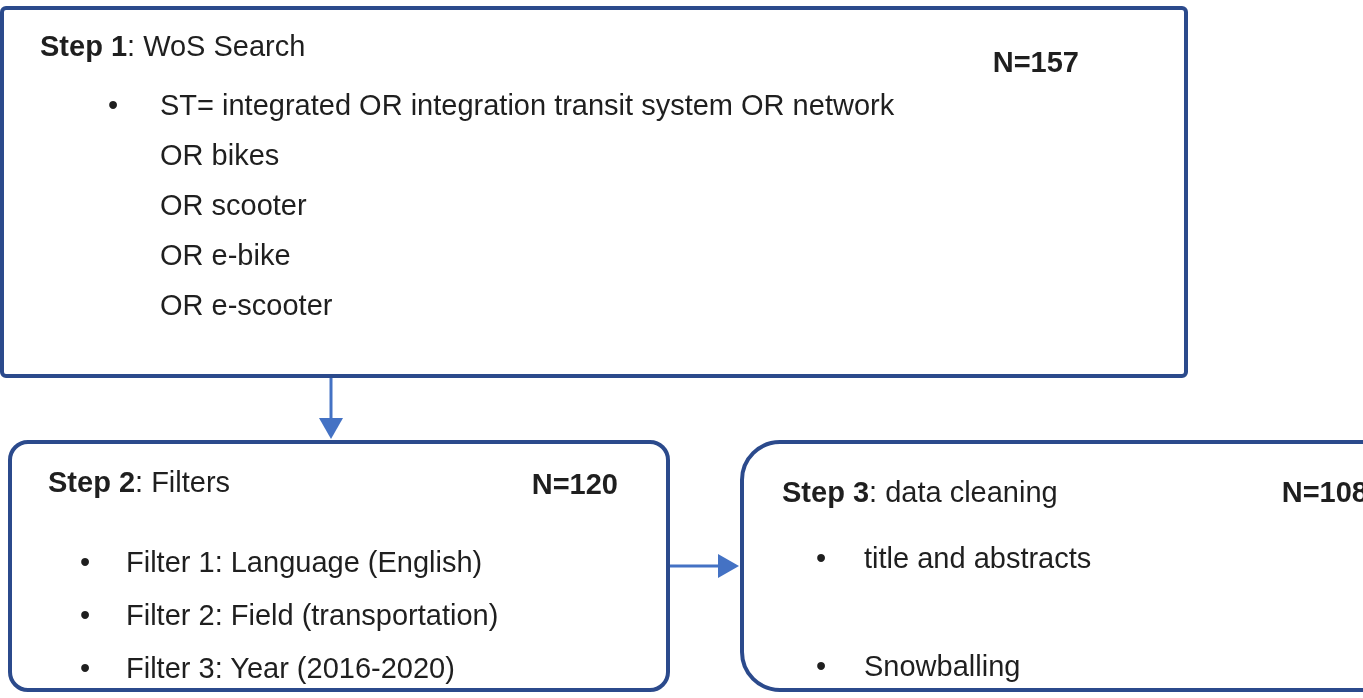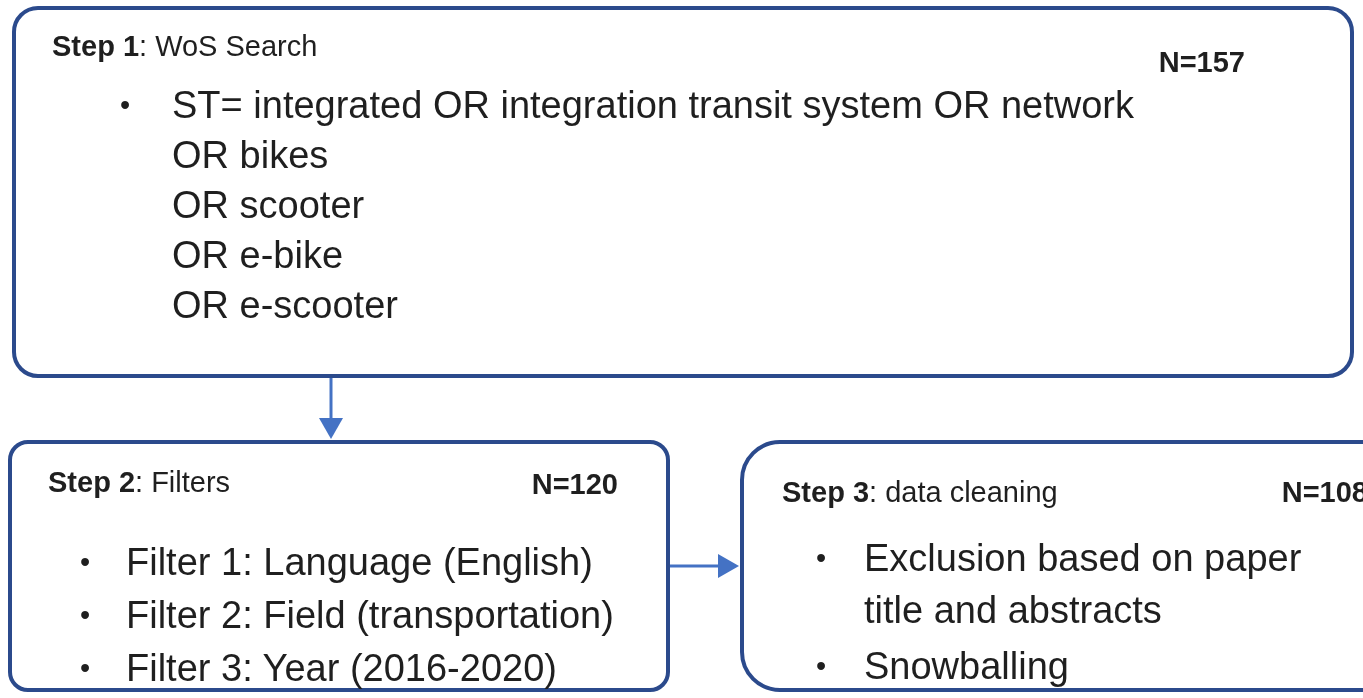--- a/index.html
+++ b/index.html
@@ -16,23 +16,23 @@
     color: #1f1f1f;
     overflow: hidden;
   }
   .box {
     position: absolute;
     border: 4px solid #2b4a8c;
     background: #ffffff;
     box-sizing: border-box;
   }
   .box1 {
-    left: 12px; top: 6px;
-    width: 1342px; height: 372px;
-    border-radius: 26px;
+    left: 0; top: 6px;
+    width: 1188px; height: 372px;
+    border-radius: 6px;
   }
   .box2 {
     left: 8px; top: 440px;
     width: 662px; height: 252px;
     border-radius: 20px;
   }
   .box3 {
     left: 740px; top: 440px;
     width: 672px; height: 252px;
     border-radius: 40px;
@@ -54,21 +54,21 @@
     position: absolute;
     display: flex;
     align-items: flex-start;
   }
   .marker {
     flex: 0 0 auto;
     font-size: 29px;
   }
   .marker::before { content: "\2022"; }
   .bullet-text {
-    font-size: 38px;
+    font-size: 29px;
     white-space: nowrap;
   }
   .lh50 { line-height: 50px; }
   .lh52 { line-height: 52px; }
   .lh53 { line-height: 53px; }
   .lh50 .marker { line-height: 50px; }
   .lh52 .marker { line-height: 52px; }
   .lh53 .marker { line-height: 53px; }
   .bullet-text em { font-style: italic; }
   .arrow { position: absolute; }
@@ -125,21 +125,20 @@
   </svg>
 
   <div class="box box3">
     <div class="title" style="left:38px; top:28px;">
       <span class="b">Step 3</span><span>: data cleaning</span>
     </div>
     <div class="count" style="right:40px; top:32px;">N=108</div>
     <div class="bullet-item lh52" style="left:72px; top:88px;">
       <span class="marker" style="width:48px;"></span>
       <div class="bullet-text lh52">
-        <div>Exclusion based on paper</div>
         <div>title and abstracts</div>
       </div>
     </div>
     <div class="bullet-item lh52" style="left:72px; top:196px;">
       <span class="marker" style="width:48px;"></span>
       <div class="bullet-text lh52">Snowballing</div>
     </div>
   </div>
 
 </div>

